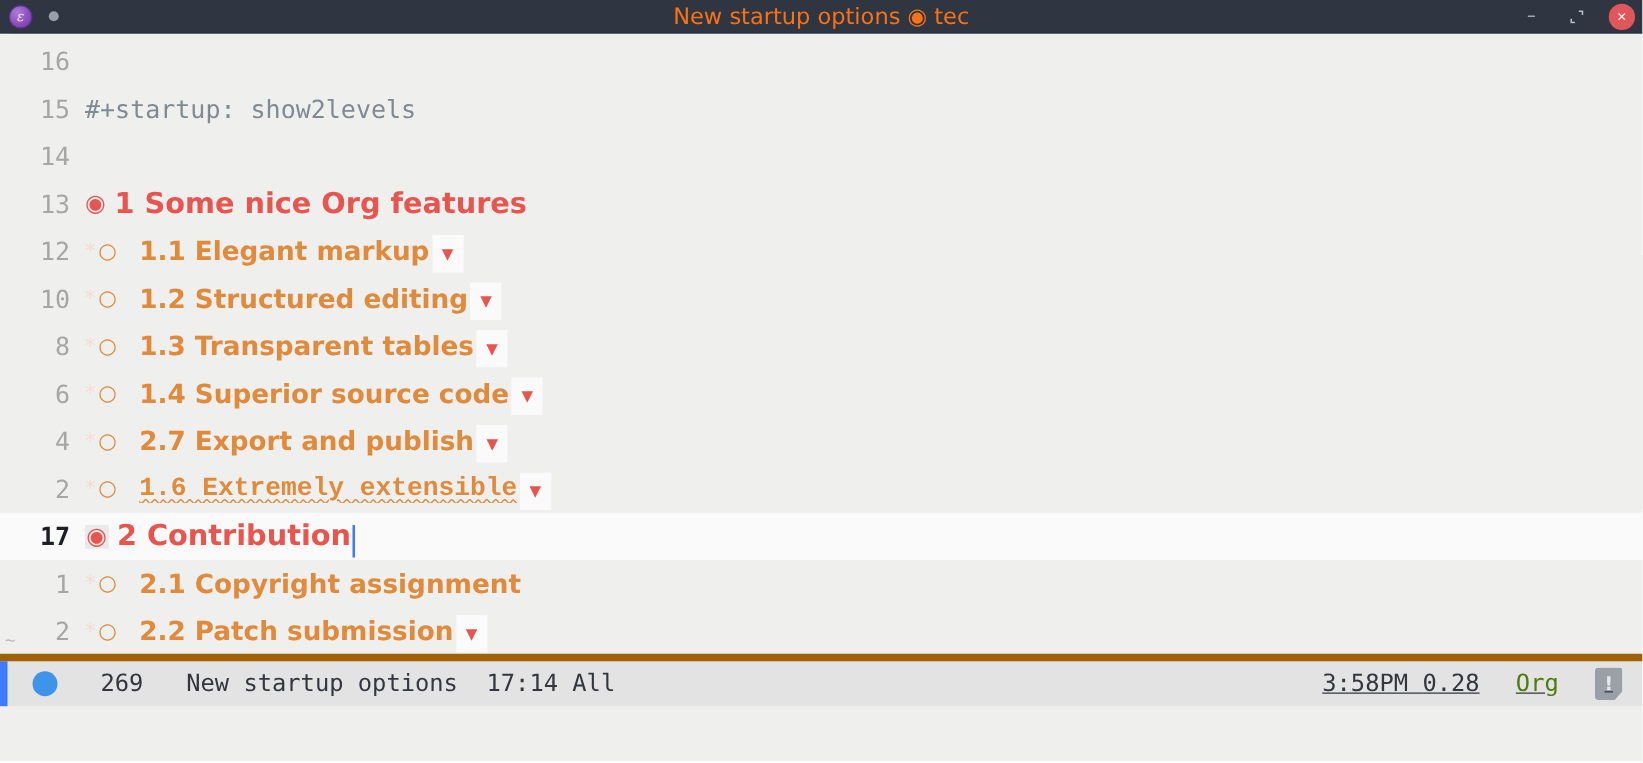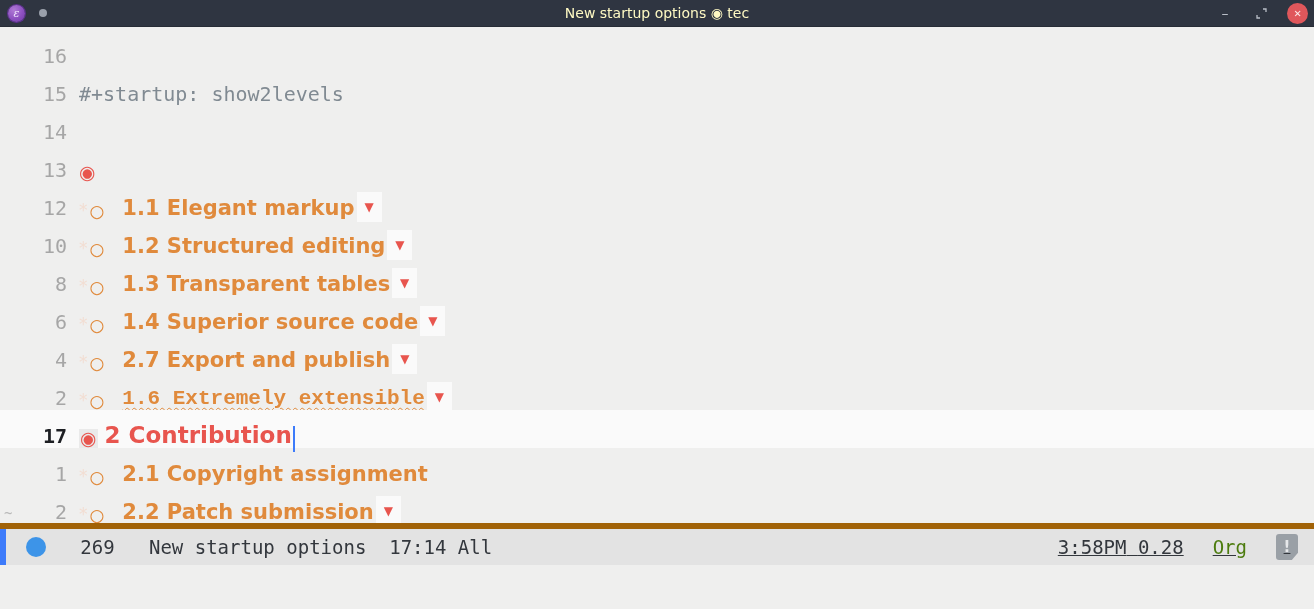--- a/index.html
+++ b/index.html
@@ -24,21 +24,21 @@
     width:17px; height:17px; border-radius:50%;
     background:radial-gradient(circle at 35% 30%, #b07ad6 0%, #8c4fc0 55%, #6f3aa2 100%);
     display:flex; align-items:center; justify-content:center;
     color:#f2e6ff; font-family:"DejaVu Serif", serif;
     font-size:11px; font-style:italic; line-height:1;
     box-shadow:0 0 0 1px #5d3090;
   }
   .tb-dot{ width:8px; height:8px; border-radius:50%; background:#9aa0ab; }
   .tb-title{
     position:absolute; left:0; right:0; text-align:center;
-    color:#fef9c3; font-family:"DejaVu Sans", sans-serif; font-size:14px;
+    color:#f97316; font-family:"DejaVu Sans", sans-serif; font-size:18px;
     pointer-events:none;
     display:flex; align-items:center; justify-content:center; gap:0;
   }
   .tb-title .t-txt{ white-space:pre; }
   .tb-right{ position:absolute; right:6px; display:flex; align-items:center; gap:16px; }
   .win-btn{
     width:20px; height:20px; display:flex; align-items:center; justify-content:center;
     color:#b9bec7; font-family:"DejaVu Sans", sans-serif; font-size:12px;
   }
   .win-min{ font-size:14px; line-height:8px; }
@@ -54,23 +54,23 @@
     height:496px;
     background:#efefee;
     padding-top:3px;
     overflow:hidden;
   }
   .fringe-left{
     position:absolute; left:0; top:0; bottom:0; width:8px; background:#efefee;
   }
   .row{
     position:relative;
-    display:flex; align-items:flex-end;
+    display:flex; align-items:center;
     height:38px;
-    padding-left:19px;
+    padding-left:8px;
     white-space:pre;
   }
   .row.current{ background:#fafafa; }
   .lnum{
     width:48px; text-align:right;
     font-family:"DejaVu Sans Mono", monospace;
     font-size:20px; color:#a6a6a6; flex:0 0 auto;
   }
   .row.current .lnum{ color:#1d1f23; font-weight:bold; }
   .gap{ display:inline-block; width:12px; flex:0 0 auto; }
@@ -209,20 +209,21 @@
   <div class="row">
     <span class="lnum">14</span>
     <span class="gap"></span>
     <span class="mono"></span>
   </div>
 
   <div class="row">
     <span class="lnum">13</span>
     <span class="gap"></span>
     <span class="bullet1">◉</span>
+    <span class="h1txt">1 Some nice Org features</span>
   </div>
 
   <div class="row">
     <span class="lnum">12</span>
     <span class="gap"></span>
     <span class="star">*</span>
     <span class="bullet2">○</span>
     <span class="h2txt">1.1 Elegant markup</span>
     <span class="ellip">▼</span>
   </div>

